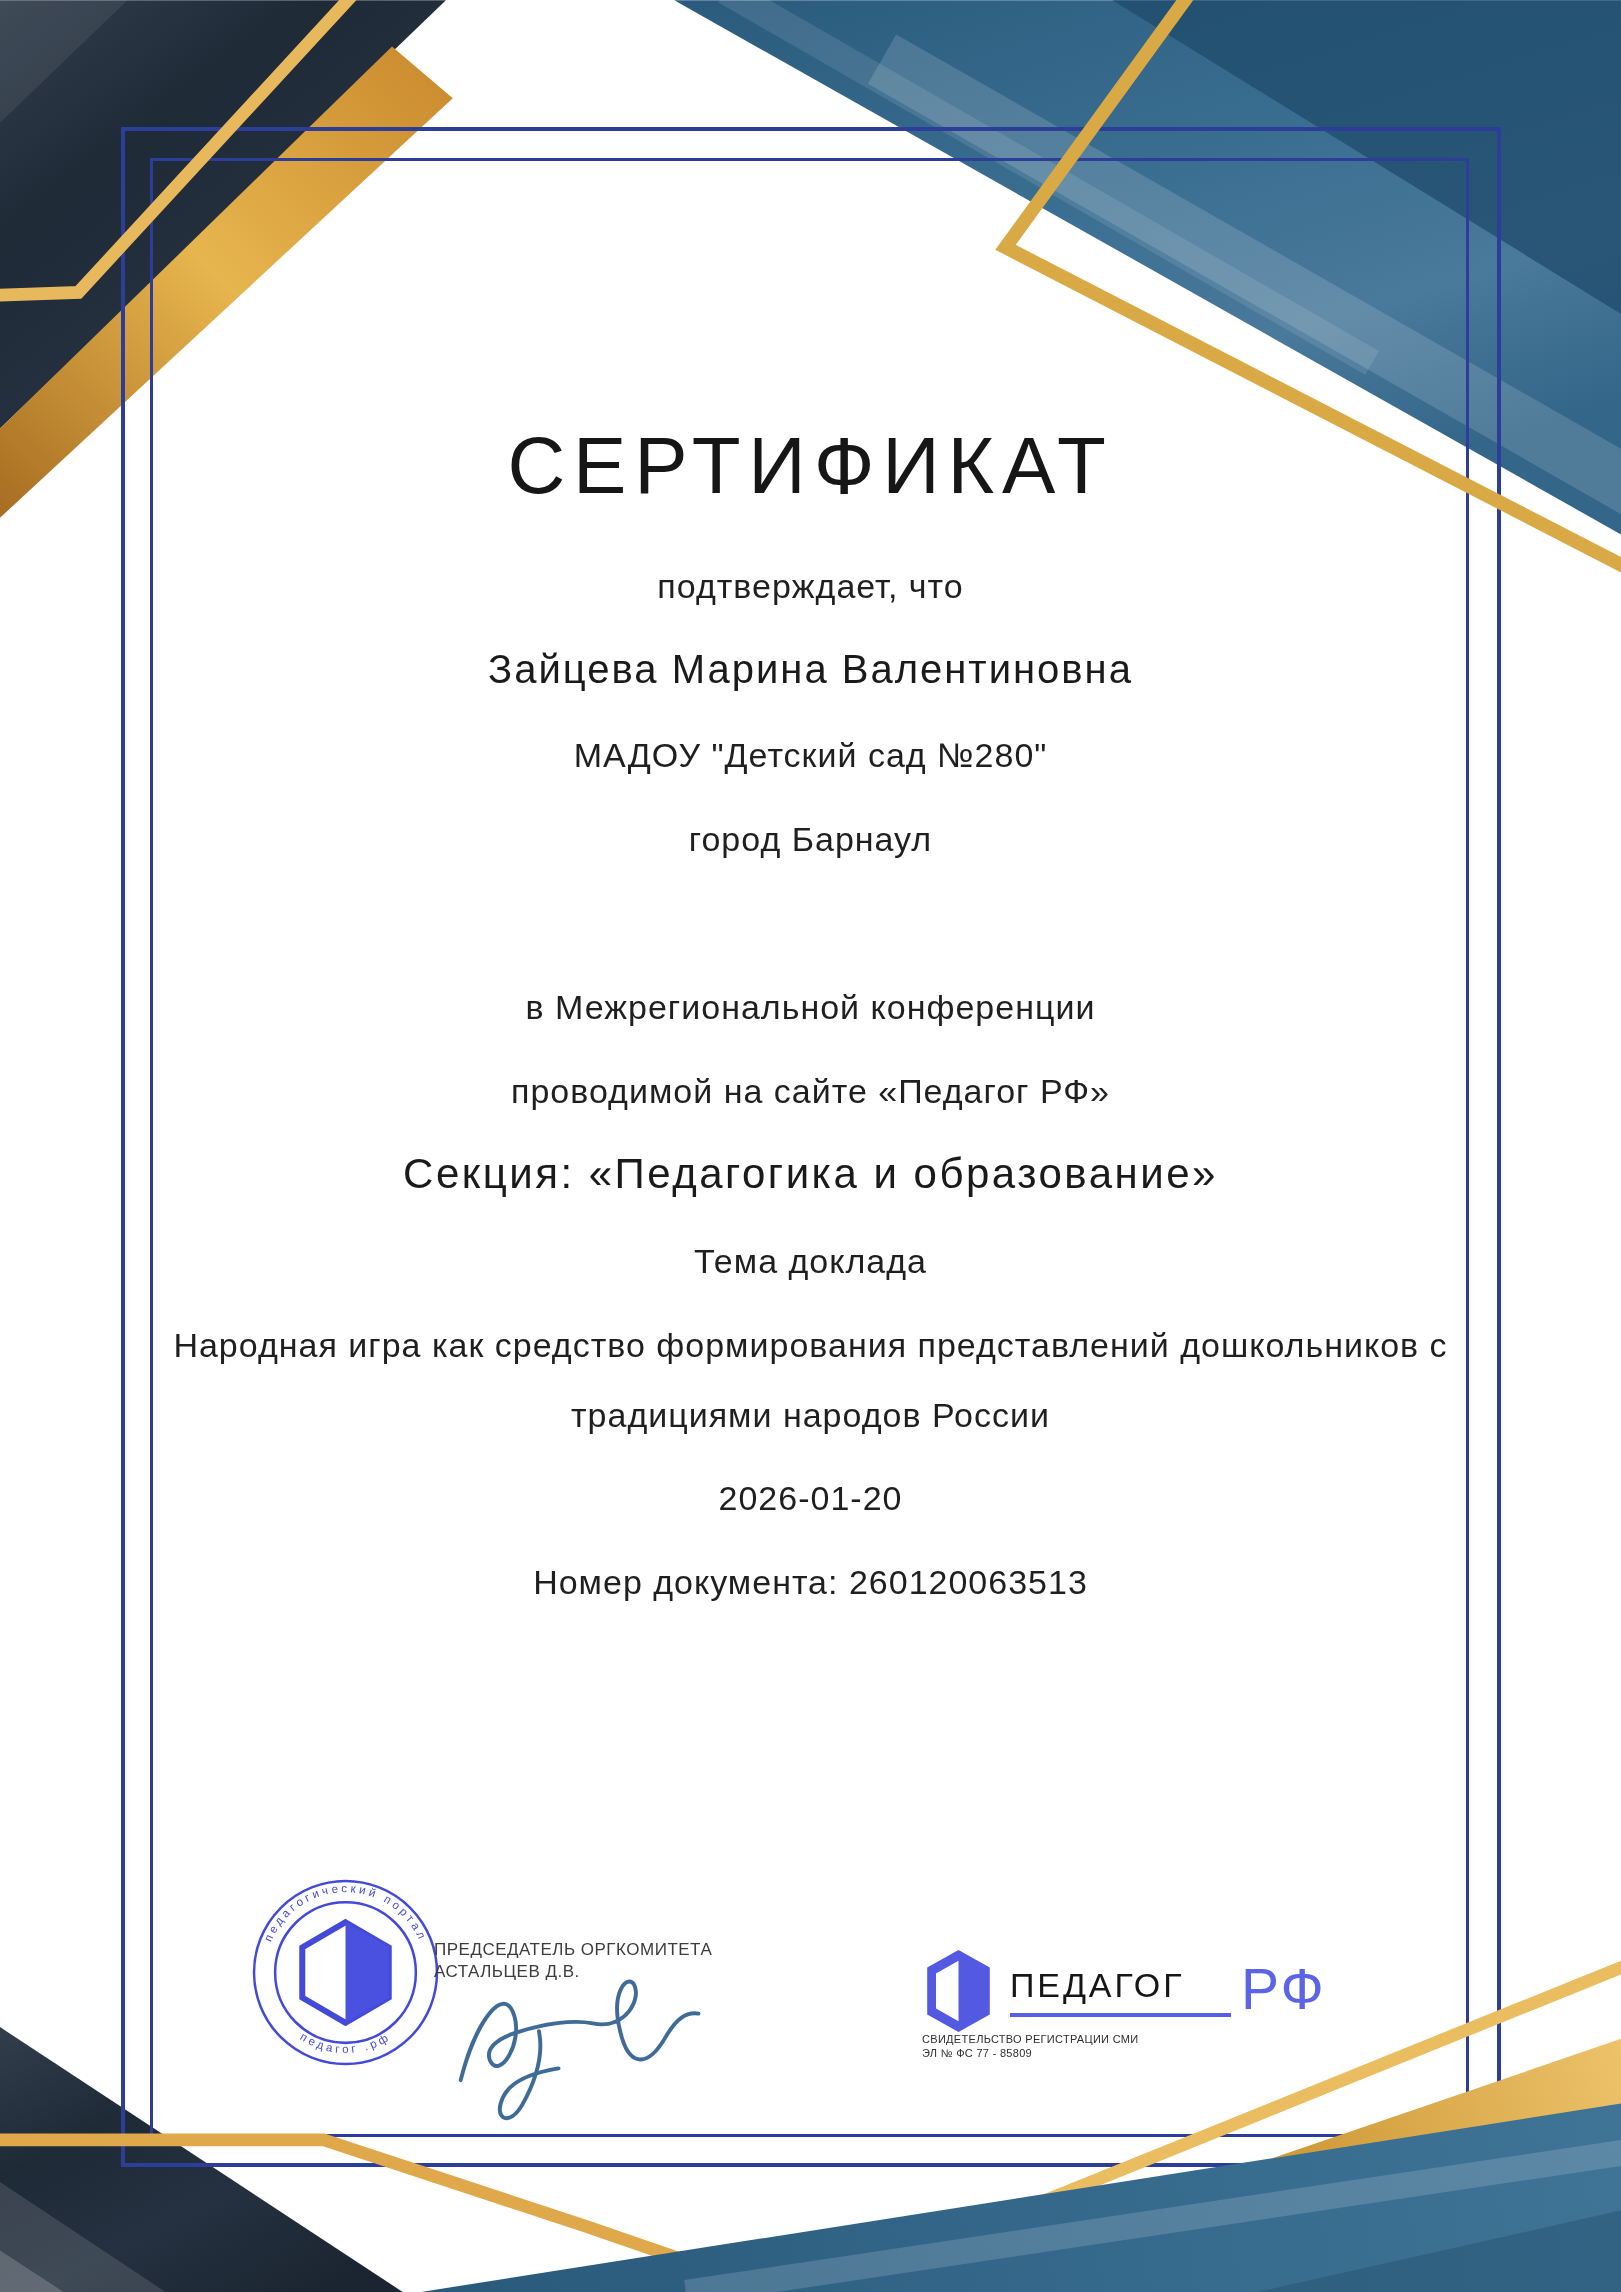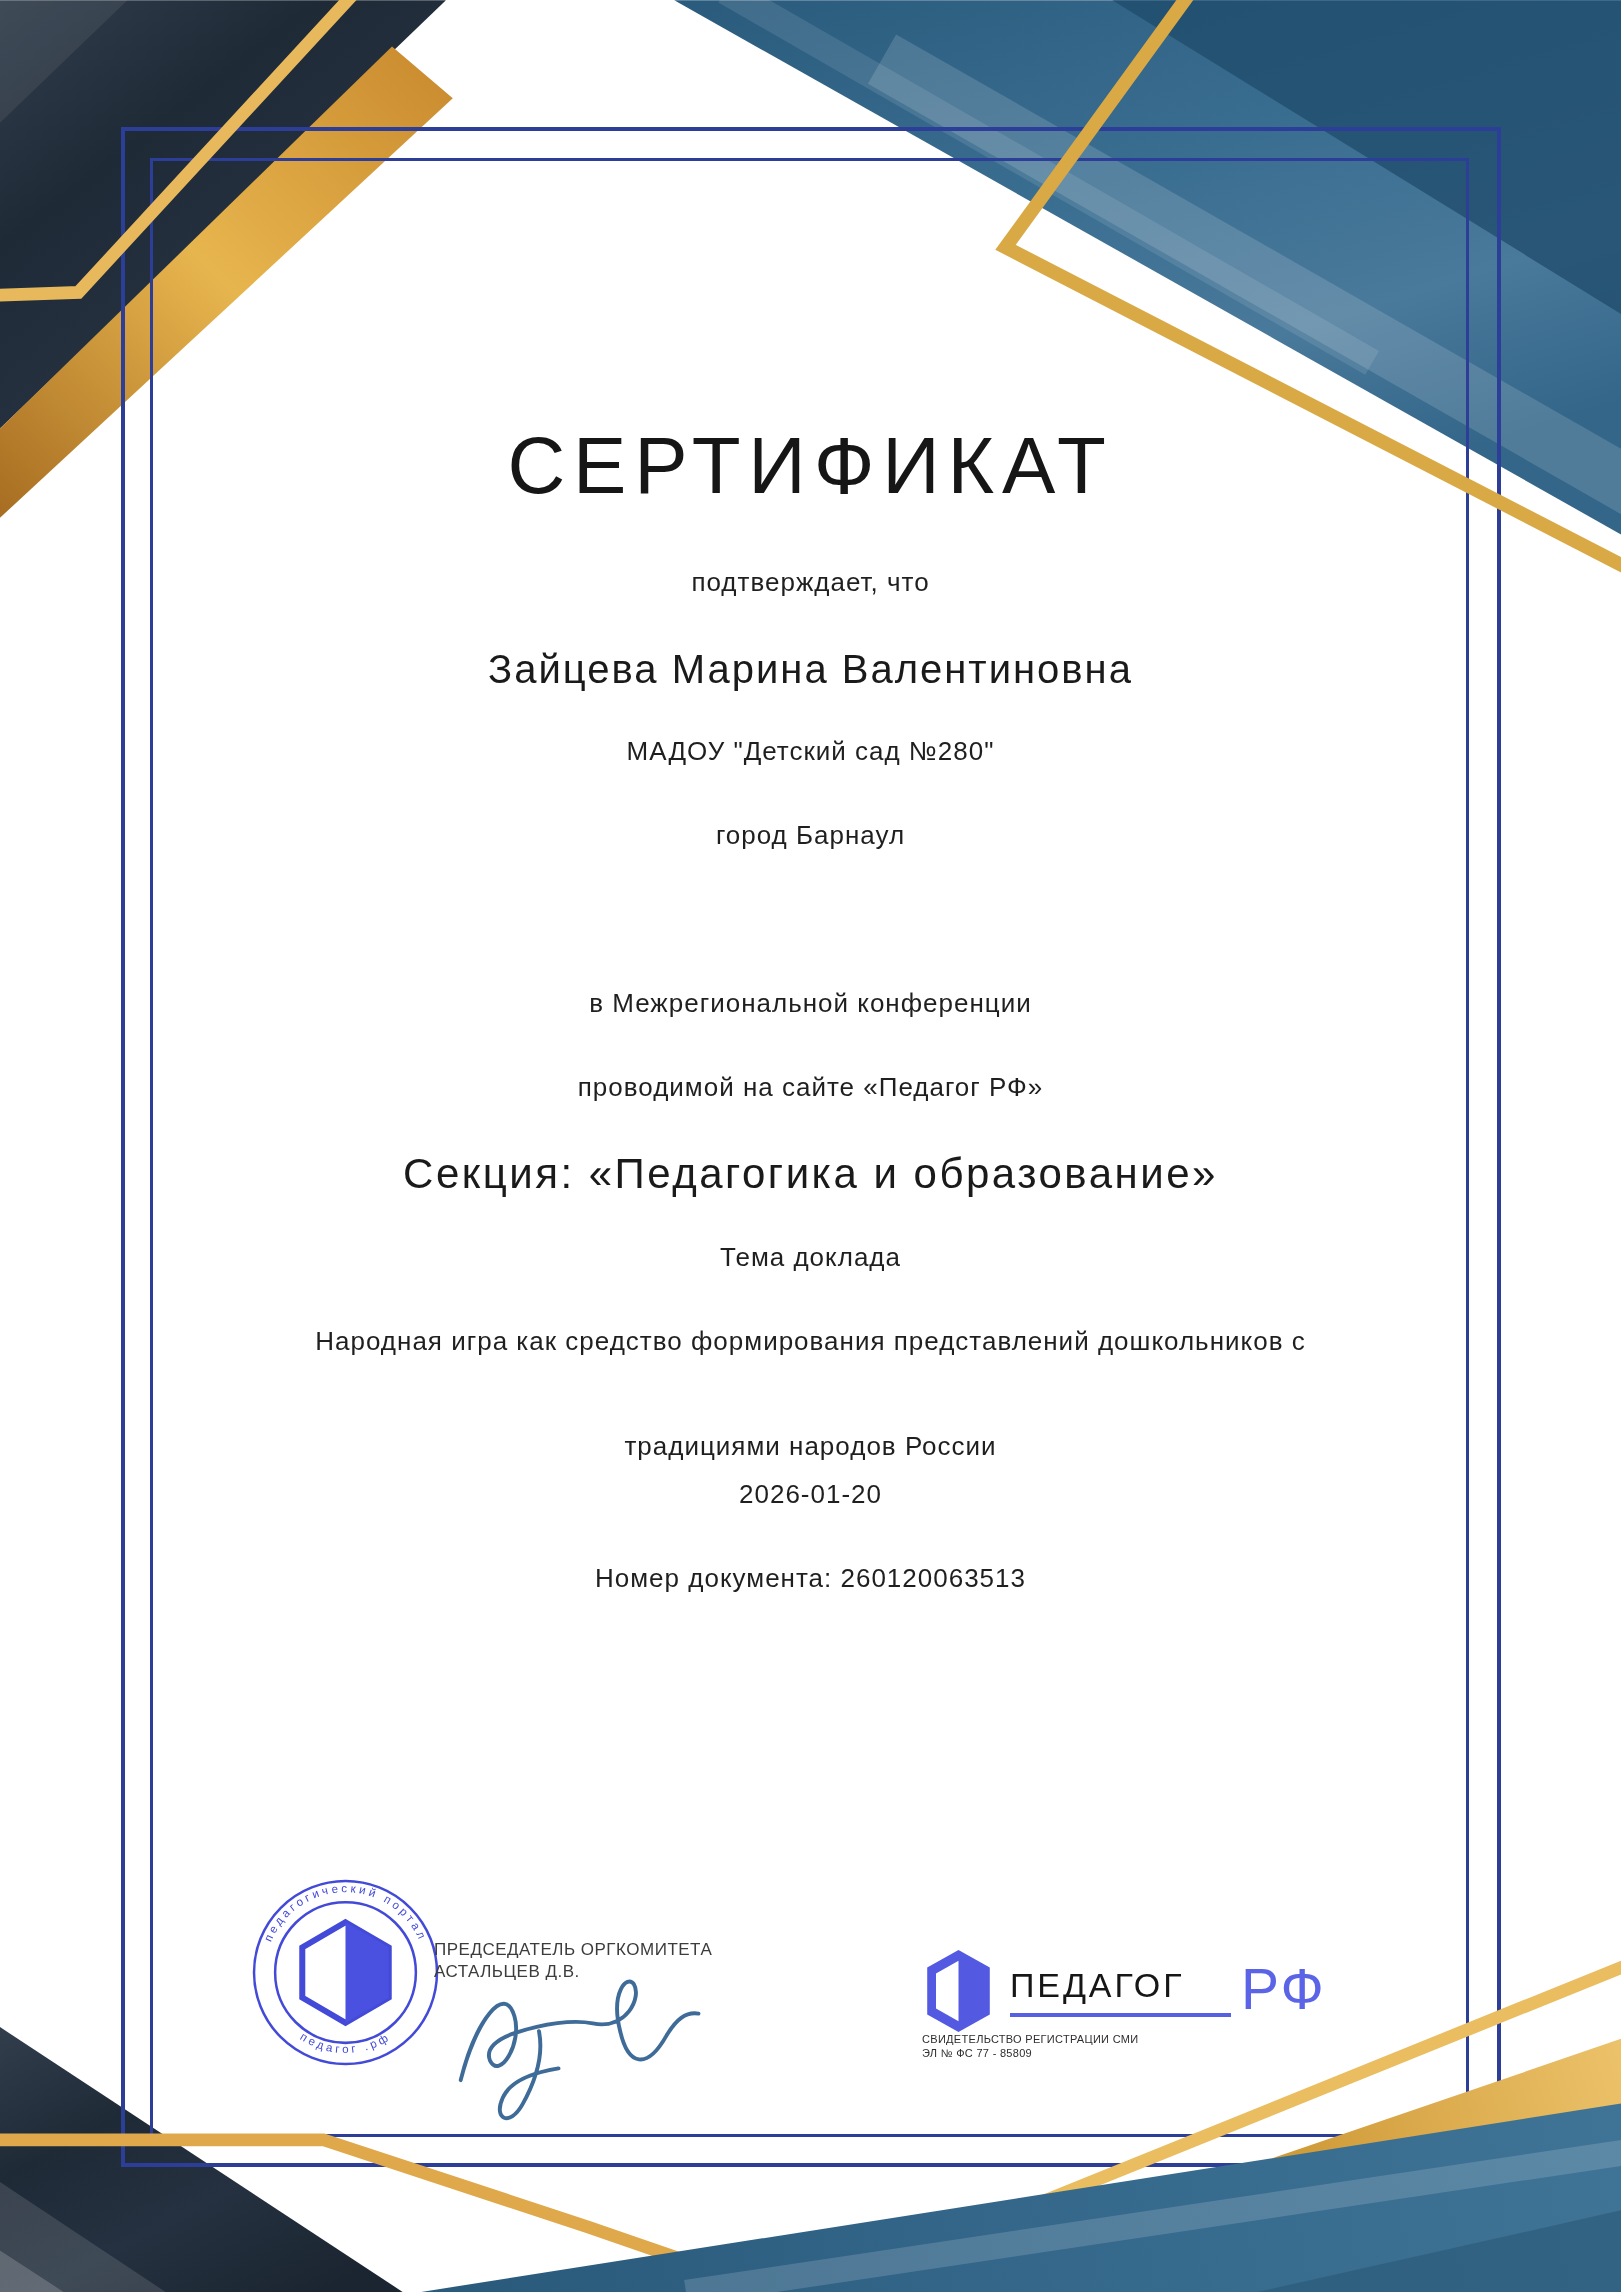--- a/index.html
+++ b/index.html
@@ -6,26 +6,26 @@
   body{width:1621px;height:2293px;overflow:hidden;position:relative;
        font-family:"Liberation Sans","DejaVu Sans",sans-serif;}
   #page{position:absolute;inset:0;background:#ffffff;padding-left:17px;}
   .decor{position:absolute;inset:0;width:1621px;height:2293px;pointer-events:none;}
   .z1{z-index:1;} .z2{z-index:2;} .z3{z-index:3;} .z4{z-index:4;}
   .frame{position:absolute;box-sizing:content-box;}
   #frame-outer{left:121px;top:127px;width:1372px;height:2032px;border:4.9px solid #2d3e99;}
   #frame-inner{left:150px;top:158px;width:1313px;height:1973px;border:3.9px solid #2d3e99;}
   .line{position:absolute;left:0;width:100%;text-align:center;color:#1f1f1f;white-space:nowrap;}
   .t-title{top:420px;font-size:80px;letter-spacing:7.8px;font-weight:400;color:#161616;}
-  .t-sub{font-size:26px;letter-spacing:1px;}
+  .t-sub{font-size:34px;letter-spacing:1px;}
   .t-name{top:647px;font-size:40px;letter-spacing:2px;color:#1a1a1a;}
   .t-section{top:1150px;font-size:42px;letter-spacing:2.5px;color:#1a1a1a;}
   .l2{top:567px;} .l4{top:736px;} .l5{top:820px;} .l6{top:904px;}
   .l7{top:988px;} .l8{top:1072px;} .l10{top:1242px;}
-  .l11{top:1326px;} .l12{top:1396px;margin-top:35px;} .l13{top:1479px;} .l14{top:1563px;}
+  .l11{top:1326px;} .l12{top:1396px;} .l13{top:1479px;} .l14{top:1563px;}
   .sig-label{position:absolute;left:434px;top:1939px;font-size:17px;line-height:1.3;
              letter-spacing:0.5px;color:#3c3c3c;z-index:4;}
   .brand-word{position:absolute;left:1010px;top:1966px;font-size:34px;letter-spacing:2.9px;
               color:#161616;z-index:4;}
   .brand-underline{position:absolute;left:1010px;top:2013px;width:221px;height:3.9px;
                    background:#5560e2;z-index:4;}
   .brand-suffix{position:absolute;left:1241px;top:1956px;font-size:57px;letter-spacing:2px;
                 color:#5b64e6;font-weight:300;z-index:4;}
   .reg-text{position:absolute;left:922px;top:2032px;font-size:11px;line-height:1.28;
             letter-spacing:0.3px;color:#2e2e2e;z-index:4;}

